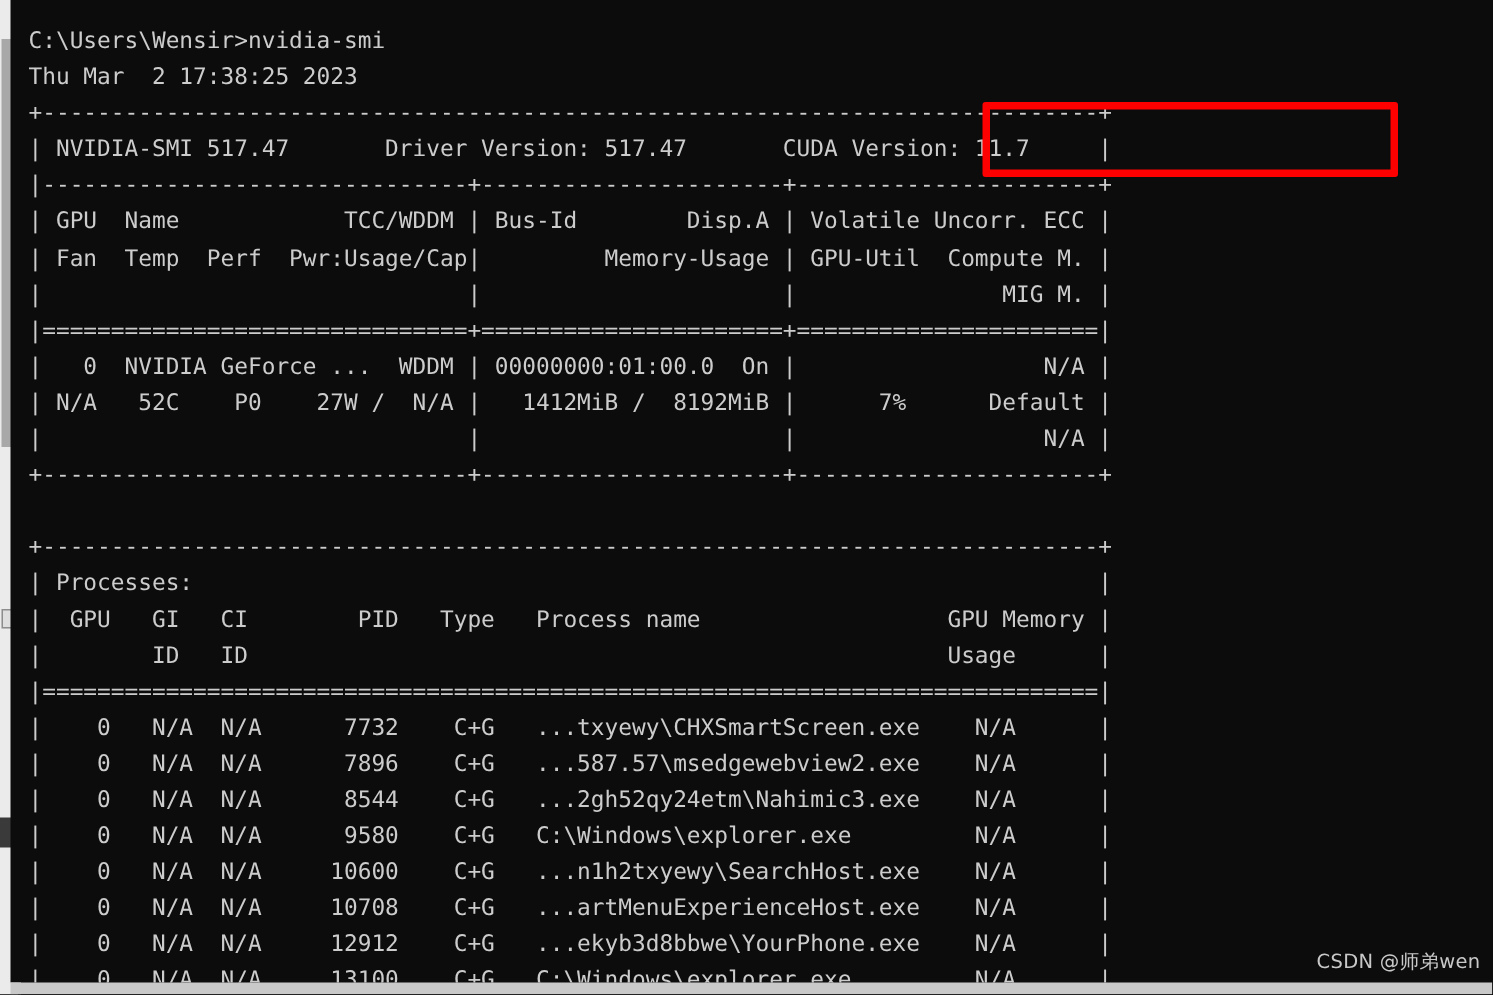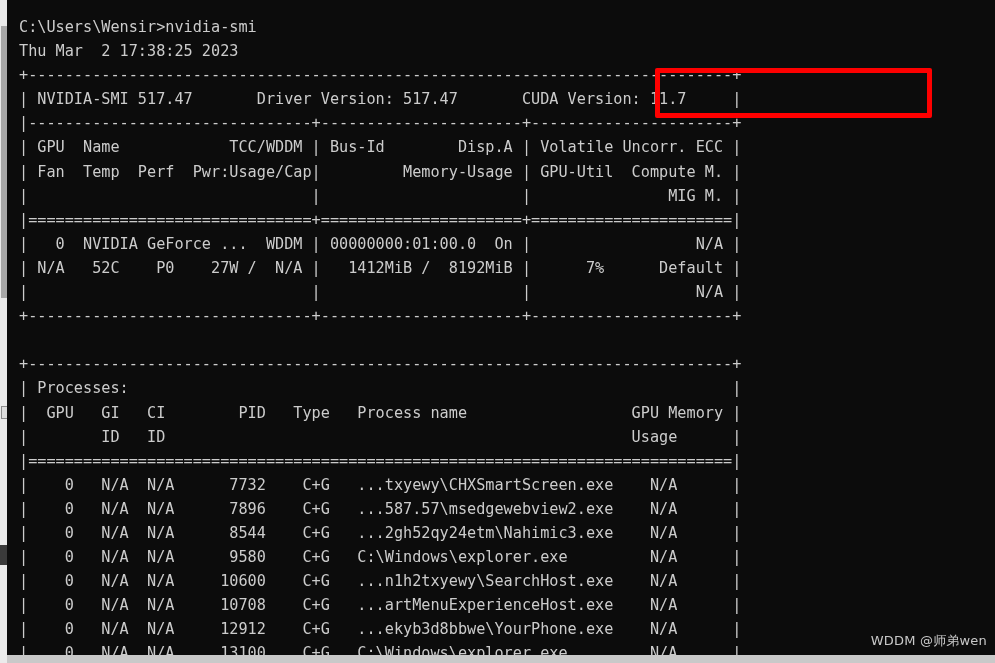--- a/index.html
+++ b/index.html
@@ -165,15 +165,15 @@
 |    0   N/A  N/A     10600    C+G   ...n1h2txyewy\SearchHost.exe    N/A      |
 |    0   N/A  N/A     10708    C+G   ...artMenuExperienceHost.exe    N/A      |
 |    0   N/A  N/A     12912    C+G   ...ekyb3d8bbwe\YourPhone.exe    N/A      |
 |    0   N/A  N/A     13100    C+G   C:\Windows\explorer.exe         N/A      |</pre>
   </div>
 
   <div id="console-bottom-edge"></div>
 
   <div id="cuda-highlight"></div>
 
-  <div id="watermark">WDDM @师弟wen</div>
+  <div id="watermark">CSDN @师弟wen</div>
 
 </div>
 
 </body></html>

